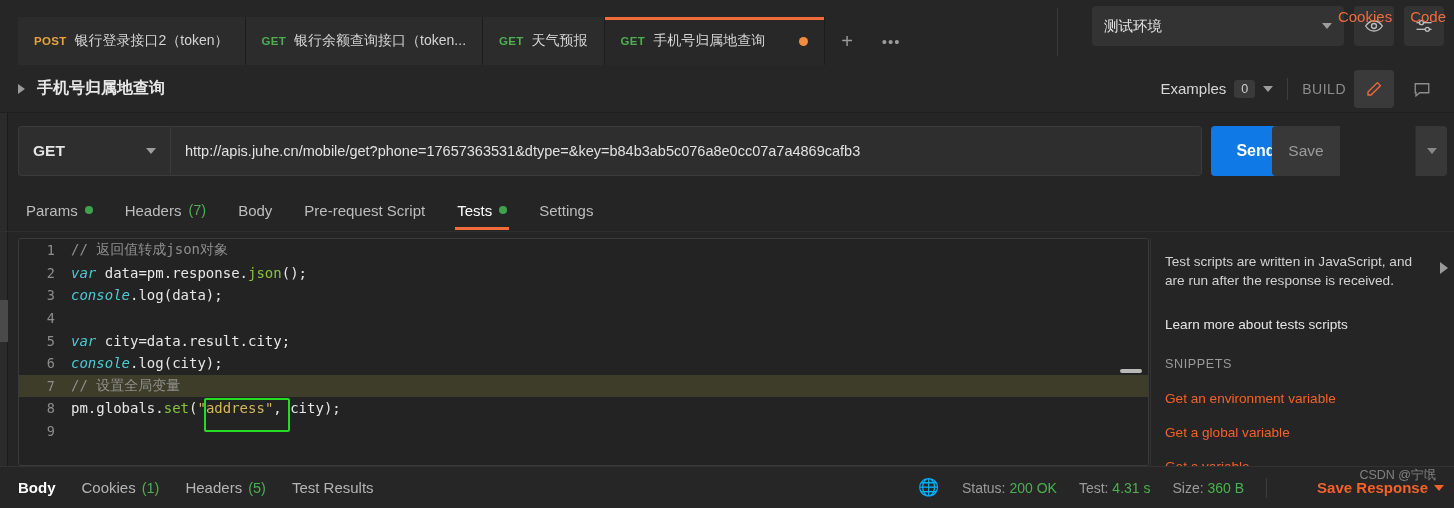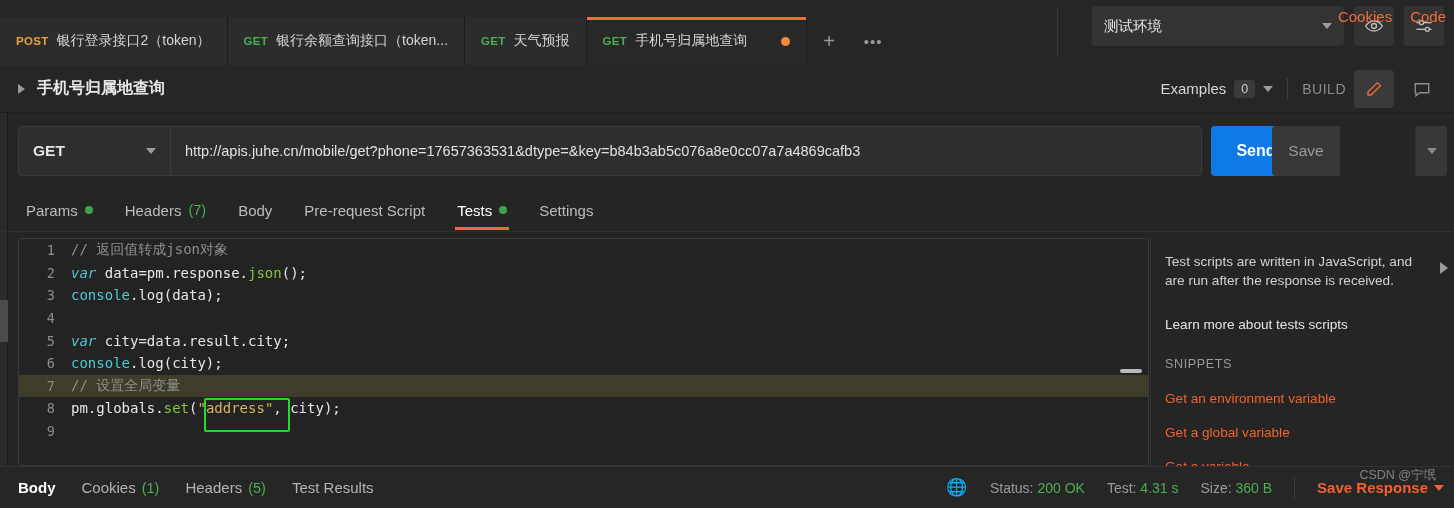--- a/index.html
+++ b/index.html
@@ -14,21 +14,21 @@
 
   
   .tabbar {
     position: absolute; left: 0; top: 0; width: 1454px; height: 65px;
     background: #262626; display: flex; align-items: flex-end;
   }
   .edge-strip {
     position:absolute; left:0; top:0; width:8px; height:508px;
     background:#2b2b2b; border-right:1px solid #1b1b1b;
   }
-  .tabs-wrap { display: flex; align-items: flex-end; height: 65px; padding-left: 0; }
+  .tabs-wrap { display: flex; align-items: flex-end; height: 65px; padding-left: 18px; }
   .tab {
     height: 48px; display: flex; align-items: center; gap: 8px;
     padding: 0 16px; min-width: 120px;
     border-right: 1px solid #1c1c1c;
     background: #2c2c2c; color: #c9c9c9; font-size: 14.5px;
     position: relative; cursor: default; white-space: nowrap;
   }
   .tab.active { background: #282828; }
   .tab.active::before {
     content: ""; position: absolute; left: 0; right: 0; top: 0; height: 3px;
@@ -148,21 +148,21 @@
   }
   .code-line { position: relative; height: 22.6px; display: flex; align-items: center; }
   .code-line.hl { background: #3d3d2a; }
   .ln {
     width: 52px; text-align: right; padding-right: 16px; color: #8d8d8d; font-size: 13.5px;
     flex: none; user-select: none;
   }
   .ctext { white-space: pre; color: #e6e6e6; }
   .c-comment { color: #8e8e8e; }
   .c-kw { color: #4ec9d4; font-style: italic; }
-  .c-obj { color: #4ec9d4; }
+  .c-obj { color: #4ec9d4; font-style: italic; }
   .c-fn { color: #86c440; }
   .c-str { color: #d7b75a; }
   .c-plain { color: #e6e6e6; }
   .edit-scrollthumb {
     position: absolute; right: 6px; top: 131px; width: 22px; height: 4px;
     background: #b9b9b9; border-radius: 2px;
   }
   .hl-box {
     position: absolute; left: 204px; top: 398px; width: 86px; height: 34px;
     border: 2px solid #22dd22; border-radius: 2px; pointer-events: none;
@@ -189,21 +189,21 @@
     background: #262626; border-top: 1px solid #333;
     display: flex; align-items: center; padding: 0 10px 0 18px;
   }
   .btab { color: #b4b4b4; font-size: 15px; margin-right: 26px; display:flex; align-items:center; gap:6px; }
   .btab.active { color: #ffffff; font-weight: bold; }
   .bright { margin-left: auto; display: flex; align-items: center; gap: 22px; position: relative; }
   .stat { color: #9b9b9b; font-size: 14px; }
   .stat b { color: #4caf50; font-weight: normal; }
   .globe { color: #bdbdbd; font-size: 17px; }
   .bsep { width: 1px; height: 20px; background: #3d3d3d; }
-  .save-resp { color: #f2622b; font-size: 15px; font-weight: bold; display:flex;align-items:center;gap:6px; }
+  .save-resp { color: #f2622b; font-size: 15px; font-weight: bold; display:flex;align-items:center;gap:6px;margin-left:28px; }
   .caret-o { width:0;height:0;border-left:5px solid transparent;border-right:5px solid transparent;border-top:6px solid #f2622b; }
   .watermark {
     position: absolute; right: 8px; top: -10px; color: #c9c9c9; opacity: .55;
     font-size: 12.5px; pointer-events: none; white-space: nowrap;
   }
   .handle {
     position:absolute; left:0; top:300px; width:8px; height:42px; background:#4a4a4a;
   }
 </style>
 </head>

